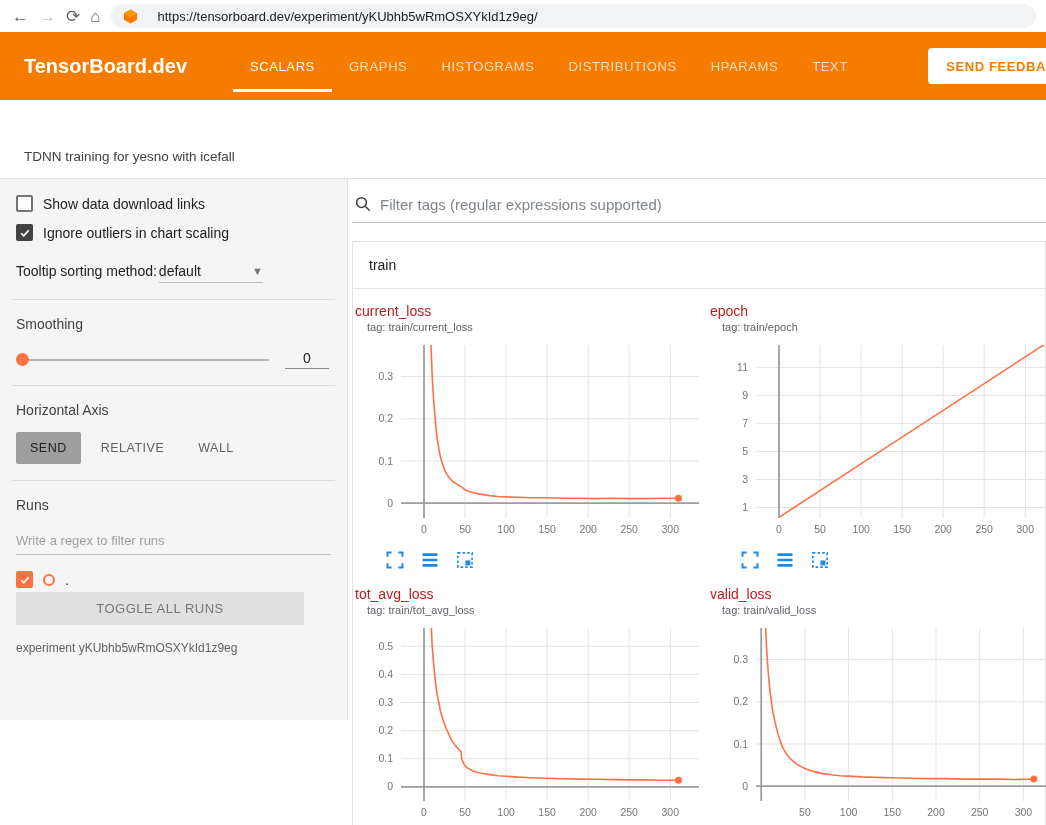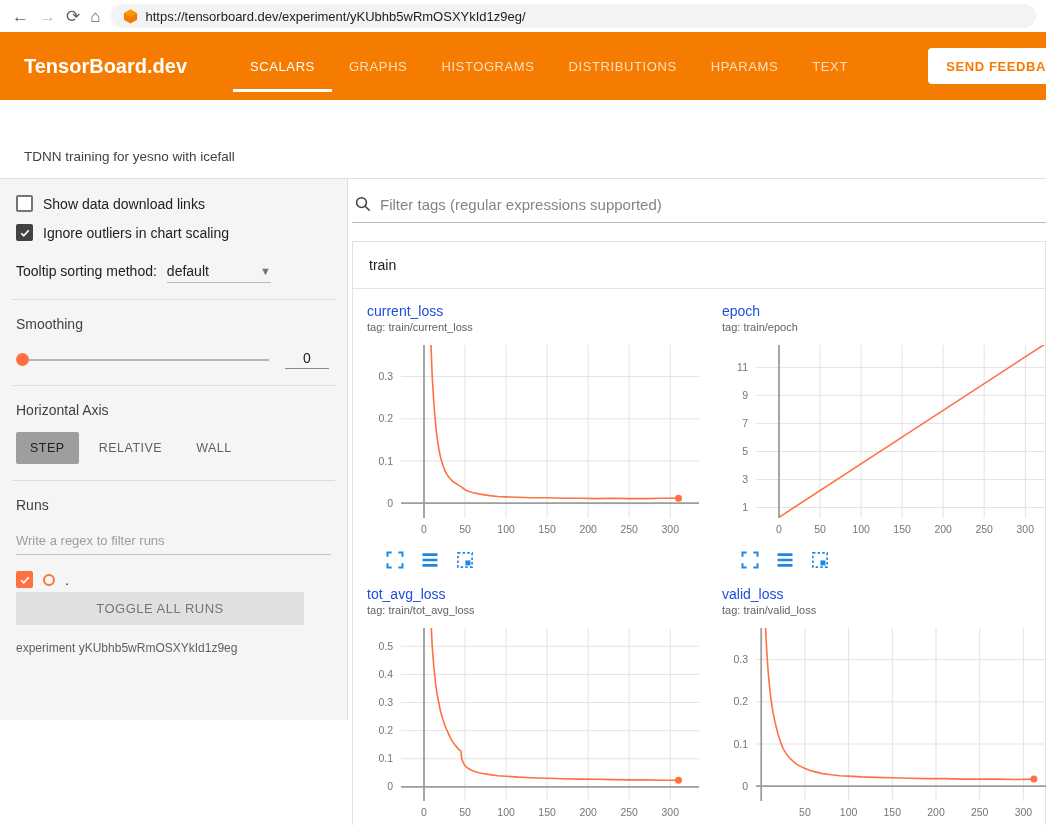--- a/index.html
+++ b/index.html
@@ -5,21 +5,21 @@
   * { margin:0; padding:0; box-sizing:border-box; }
   html,body { width:1046px; height:825px; overflow:hidden; background:#fff;
               font-family:"Liberation Sans", sans-serif; }
 
   
   .browser-bar { height:32px; display:flex; align-items:center; gap:10px;
                  padding:0 10px 0 12px; background:#fff; }
   .nav-glyph { font-size:17px; color:#5f6368; cursor:pointer; line-height:1; }
   .nav-glyph.disabled { color:#c4c7cb; }
   .address-bar { flex:1; height:24px; background:#f1f3f4; border-radius:13px;
-                 display:flex; align-items:center; gap:8px; padding:0 12px; }
+                 display:flex; align-items:center; gap:20px; padding:0 12px; }
   .url-text { font-size:13px; color:#202124; white-space:nowrap; }
 
   
   .tb-header { height:68px; background:var(--header-orange); display:flex;
                align-items:center; padding-left:24px; position:relative; overflow:hidden; }
   .tb-logo { color:#fff; font-size:20px; font-weight:bold; margin-right:46px; white-space:nowrap; }
   .tb-nav { display:flex; height:52px; align-items:stretch; }
   .tab { display:flex; align-items:center; padding:0 17px; color:rgba(255,255,255,.75);
          font-size:13px; letter-spacing:.6px; cursor:pointer; white-space:nowrap; }
   .tab.active { color:#fff; box-shadow:inset 0 -3px 0 #fff; }
@@ -37,21 +37,21 @@
 
   
   .sidebar { width:348px; background:#f5f5f5; border-right:1px solid #e0e0e0;
              padding:16px; flex-shrink:0; }
   .check-row { display:flex; align-items:center; gap:10px; margin-bottom:12px; cursor:pointer; }
   .checkbox { width:17px; height:17px; border:2px solid #757575; border-radius:2px;
               flex-shrink:0; display:flex; align-items:center; justify-content:center; background:#fff; }
   .checkbox.dark { background:#424242; border-color:#424242; }
   .checkbox.run { background:var(--run-color); border-color:var(--run-color); }
   .check-label { font-size:14px; color:#212121; }
-  .tooltip-row { display:flex; align-items:baseline; gap:10px; margin:22px 0 4px; }
+  .tooltip-row { display:flex; align-items:baseline; gap:2px; margin:22px 0 4px; }
   .tooltip-label { font-size:14px; color:#212121; }
   .select-box { display:flex; align-items:center; justify-content:space-between; width:104px;
                 border-bottom:1px solid #bdbdbd; padding-bottom:3px; cursor:pointer; }
   .select-value { font-size:14px; color:#212121; }
   .caret { font-size:11px; color:#757575; }
   .divider { border:none; border-top:1px solid #dcdcdc; margin:16px -4px; }
   .side-heading { font-size:14px; color:#424242; margin-bottom:14px; }
   .slider-row { display:flex; align-items:center; gap:16px; margin:18px 2px 4px; }
   .slider-track { flex:1; height:2px; background:#b5b5b5; position:relative; cursor:pointer; }
   .slider-thumb { position:absolute; left:-2px; top:-5.5px; width:13px; height:13px;
@@ -80,21 +80,21 @@
   .main { flex:1; background:#fff; padding:12px 0 0 4px; min-width:0; }
   .filter-row { display:flex; align-items:center; gap:8px; padding:4px 0 9px 2px;
                 border-bottom:1px solid #bdbdbd; }
   .filter-input { flex:1; border:none; outline:none; font-size:15px; color:#212121;
                   font-family:"Liberation Sans", sans-serif; }
   .filter-input::placeholder { color:#80868b; }
   .card { margin-top:18px; border:1px solid #e3e3e3; border-bottom:none; background:#fff; }
   .card-header { padding:15px 16px; font-size:14px; color:#212121; border-bottom:1px solid #e3e3e3; cursor:pointer; }
   .charts-grid { display:grid; grid-template-columns:351px 351px; column-gap:4px; row-gap:16px;
                  padding:14px 0 0 2px; }
-  .chart-title { font-size:14px; color:#1d4ed8; margin-left:12px; }
+  .chart-title { font-size:14px; color:#b91c1c; }
   .chart-sub { font-size:11px; color:#5f6368; margin:2px 0 6px 12px; }
   .chart-toolbar { display:flex; gap:15px; margin:2px 0 0 30px; }
   .tool-icon { width:20px; height:20px; cursor:pointer; }
 
   svg text { font-family:"Liberation Sans", sans-serif; }
 </style>
 </head>
 <body>
 
 <div class="browser-bar">
@@ -159,21 +159,21 @@
       <div class="slider-track">
         <div class="slider-thumb"></div>
       </div>
       <input class="slider-value" value="0" style="">
     </div>
 
     <hr class="divider">
 
     <div class="side-heading">Horizontal Axis</div>
     <div class="axis-btns">
-      <button class="axis-btn active">STEP</button>
+      <button class="axis-btn active">SEND</button>
       <button class="axis-btn">RELATIVE</button>
       <button class="axis-btn">WALL</button>
     </div>
 
     <hr class="divider">
 
     <div class="side-heading">Runs</div>
     <input class="runs-filter" placeholder="Write a regex to filter runs" style="">
     <div class="run-row">
       <span class="checkbox run">

